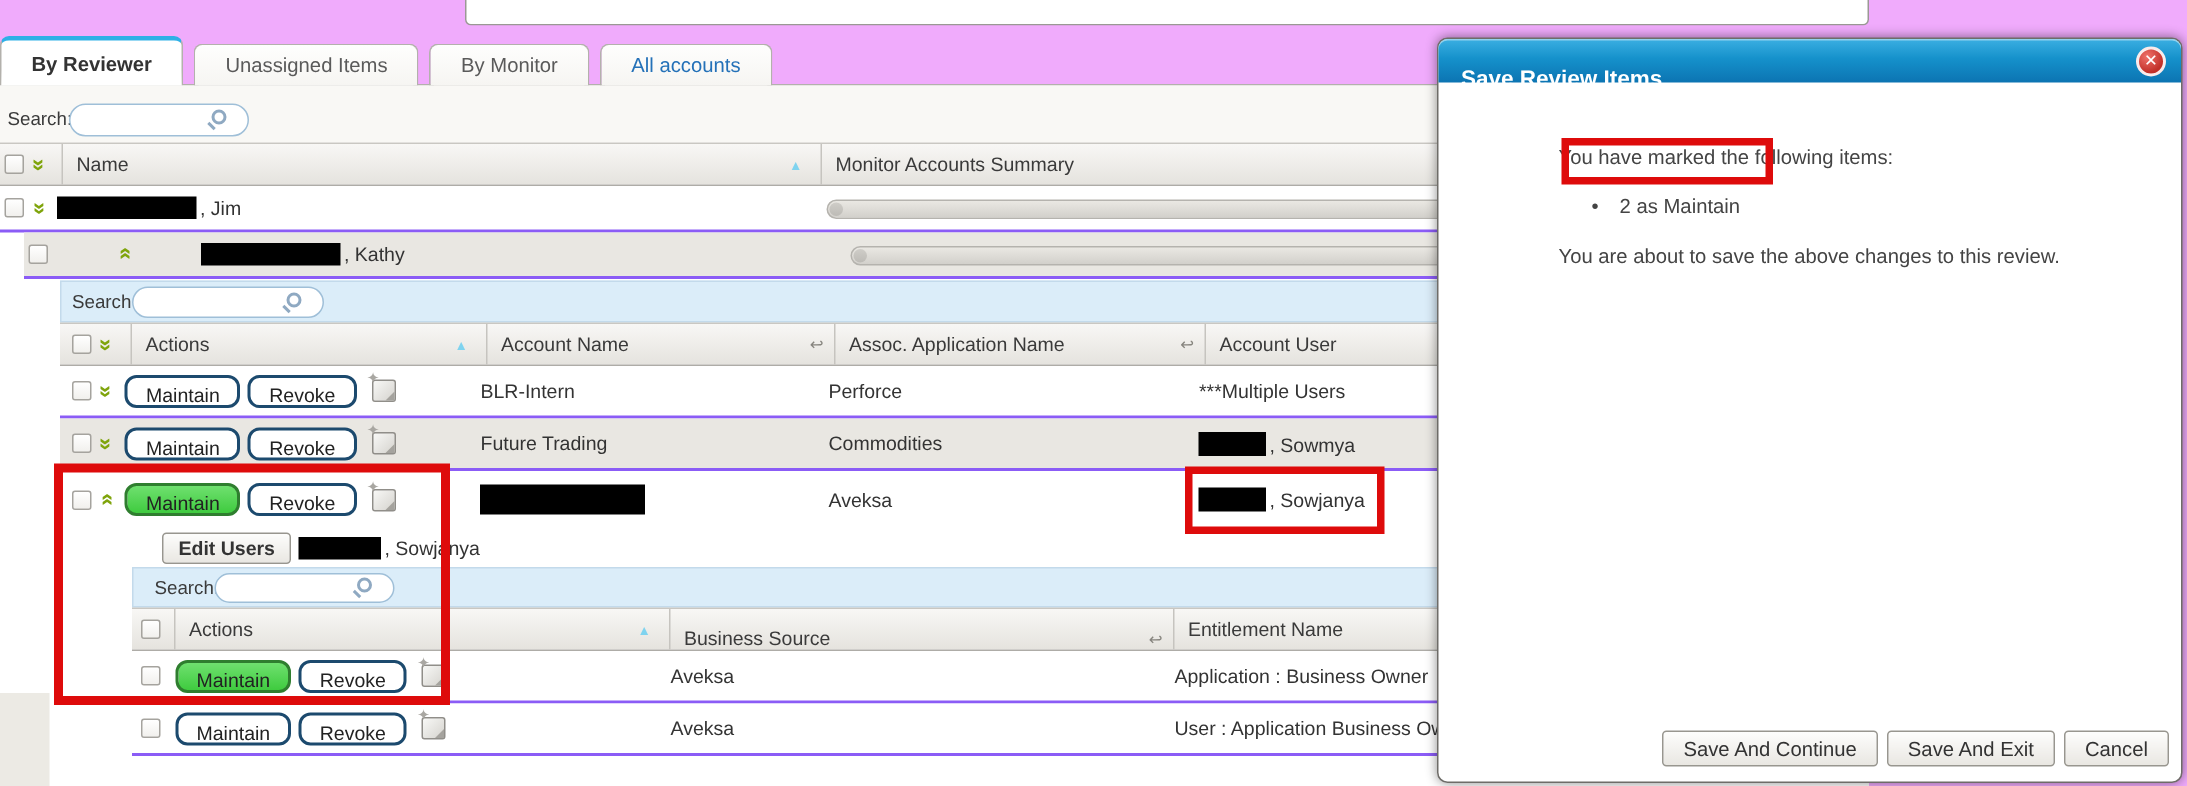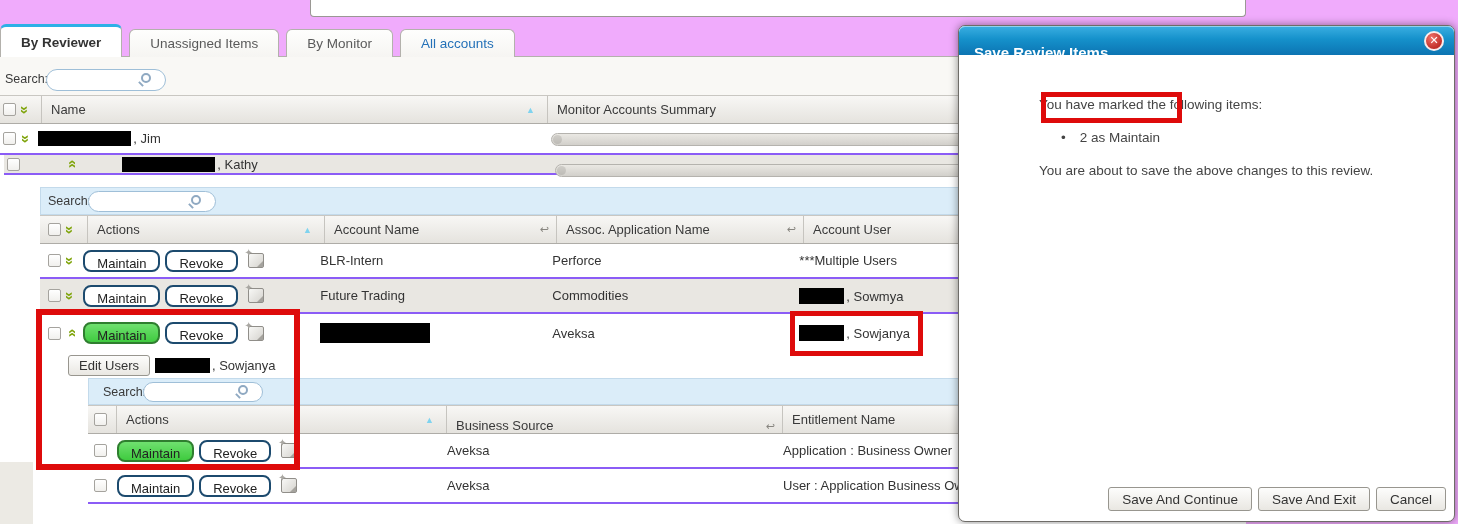--- a/index.html
+++ b/index.html
@@ -135,21 +135,21 @@
     </div>
   </div>
 
   <div class="abs trow" style="left:0; top:124px; width:1246px; height:31px; position:absolute;">
     <span class="cb" style="margin-left:3px;"></span>
     <span class="chev" style="margin-left:7px;">»</span>
     <span style="margin-left:8px;"><span class="redact"></span><span>, Jim</span></span>
     <span class="pbar" style="top:9px;"></span>
   </div>
 
-  <div class="abs trow alt" style="left:4px; top:155px; width:1246px; height:20px;gap:40px;">
+  <div class="abs trow alt" style="left:16px; top:155px; width:1246px; height:31px;gap:40px;">
     <span class="cb" style="margin-left:3px;"></span>
     <span class="chev up" style="margin-left:7px;">»</span>
     <span style="margin-left:8px;"><span class="redact"></span><span>, Kathy</span></span>
     <span class="pbar" style="top:9px;"></span>
   </div>
 
   <div class="abs bluestrip" style="left:40px; top:187px; width:1206px; height:28px;">
     <span class="abs search-label" style="left:7px; top:6px;">Search:</span>
     <input class="search-pill" style="left: 47px; top: 3px; width: 128px; height: 21px;">
     <span class="abs mag" style="left:150px; top:7px;"></span>
@@ -218,21 +218,21 @@
       <span class="note-ic" style="margin-left:5px;">
           <span class="spark">✦</span>
         </span>
     </div>
     <div style="width:232px; padding-left:9px;"><span class="redact" style="width:110px; height:20px;"></span></div>
     <div style="width:247px; padding-left:9px;">Aveksa</div>
     <div style="flex:1; padding-left:9px;"><span class="redact" style="width:45px; height:16px;"></span><span>, Sowjanya</span></div>
   </div>
 
   <div class="abs" style="left:40px; top:352px; width:1206px; height:26px; background:#fff; display:flex; align-items:center; z-index:2;">
-    <button class="btn-plain" style="margin-left:28px;">Edit Users</button>
+    <button class="btn-plain" style="margin-left:68px;font-weight:bold;">Edit Users</button>
     <span style="margin-left:5px;"><span class="redact" style="width:55px;"></span><span>, Sowjanya</span></span>
   </div>
 
   <div class="abs bluestrip" style="left:88px; top:378px; width:1158px; height:27px;">
     <span class="abs search-label" style="left:14px; top:6px;">Search:</span>
     <input class="search-pill" style="left: 54px; top: 3px; width: 120px; height: 20px;">
     <span class="abs mag" style="left:149px; top:6px;"></span>
   </div>
 
   <div class="abs thead" style="left:88px; top:405px; width:1158px; height:29px;">

